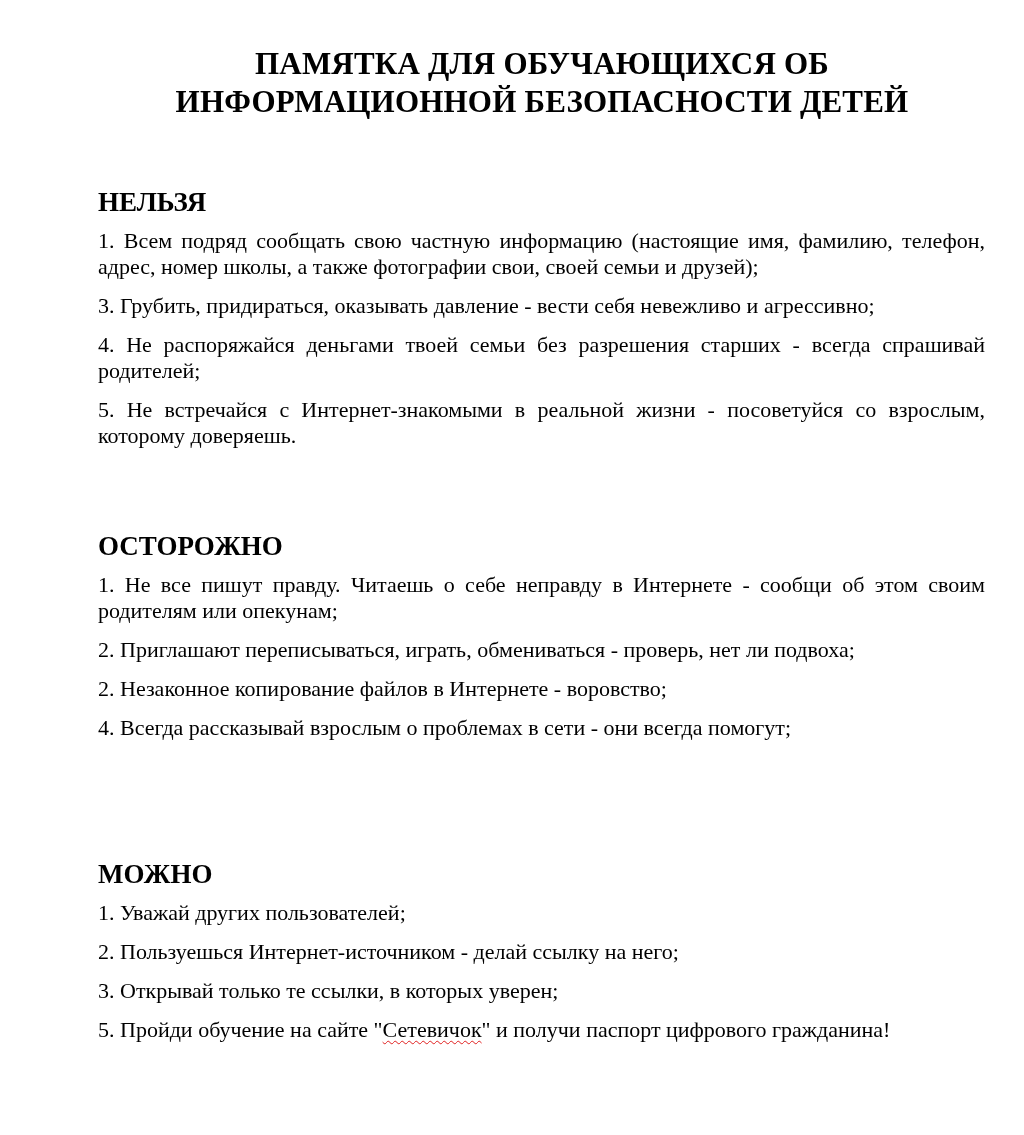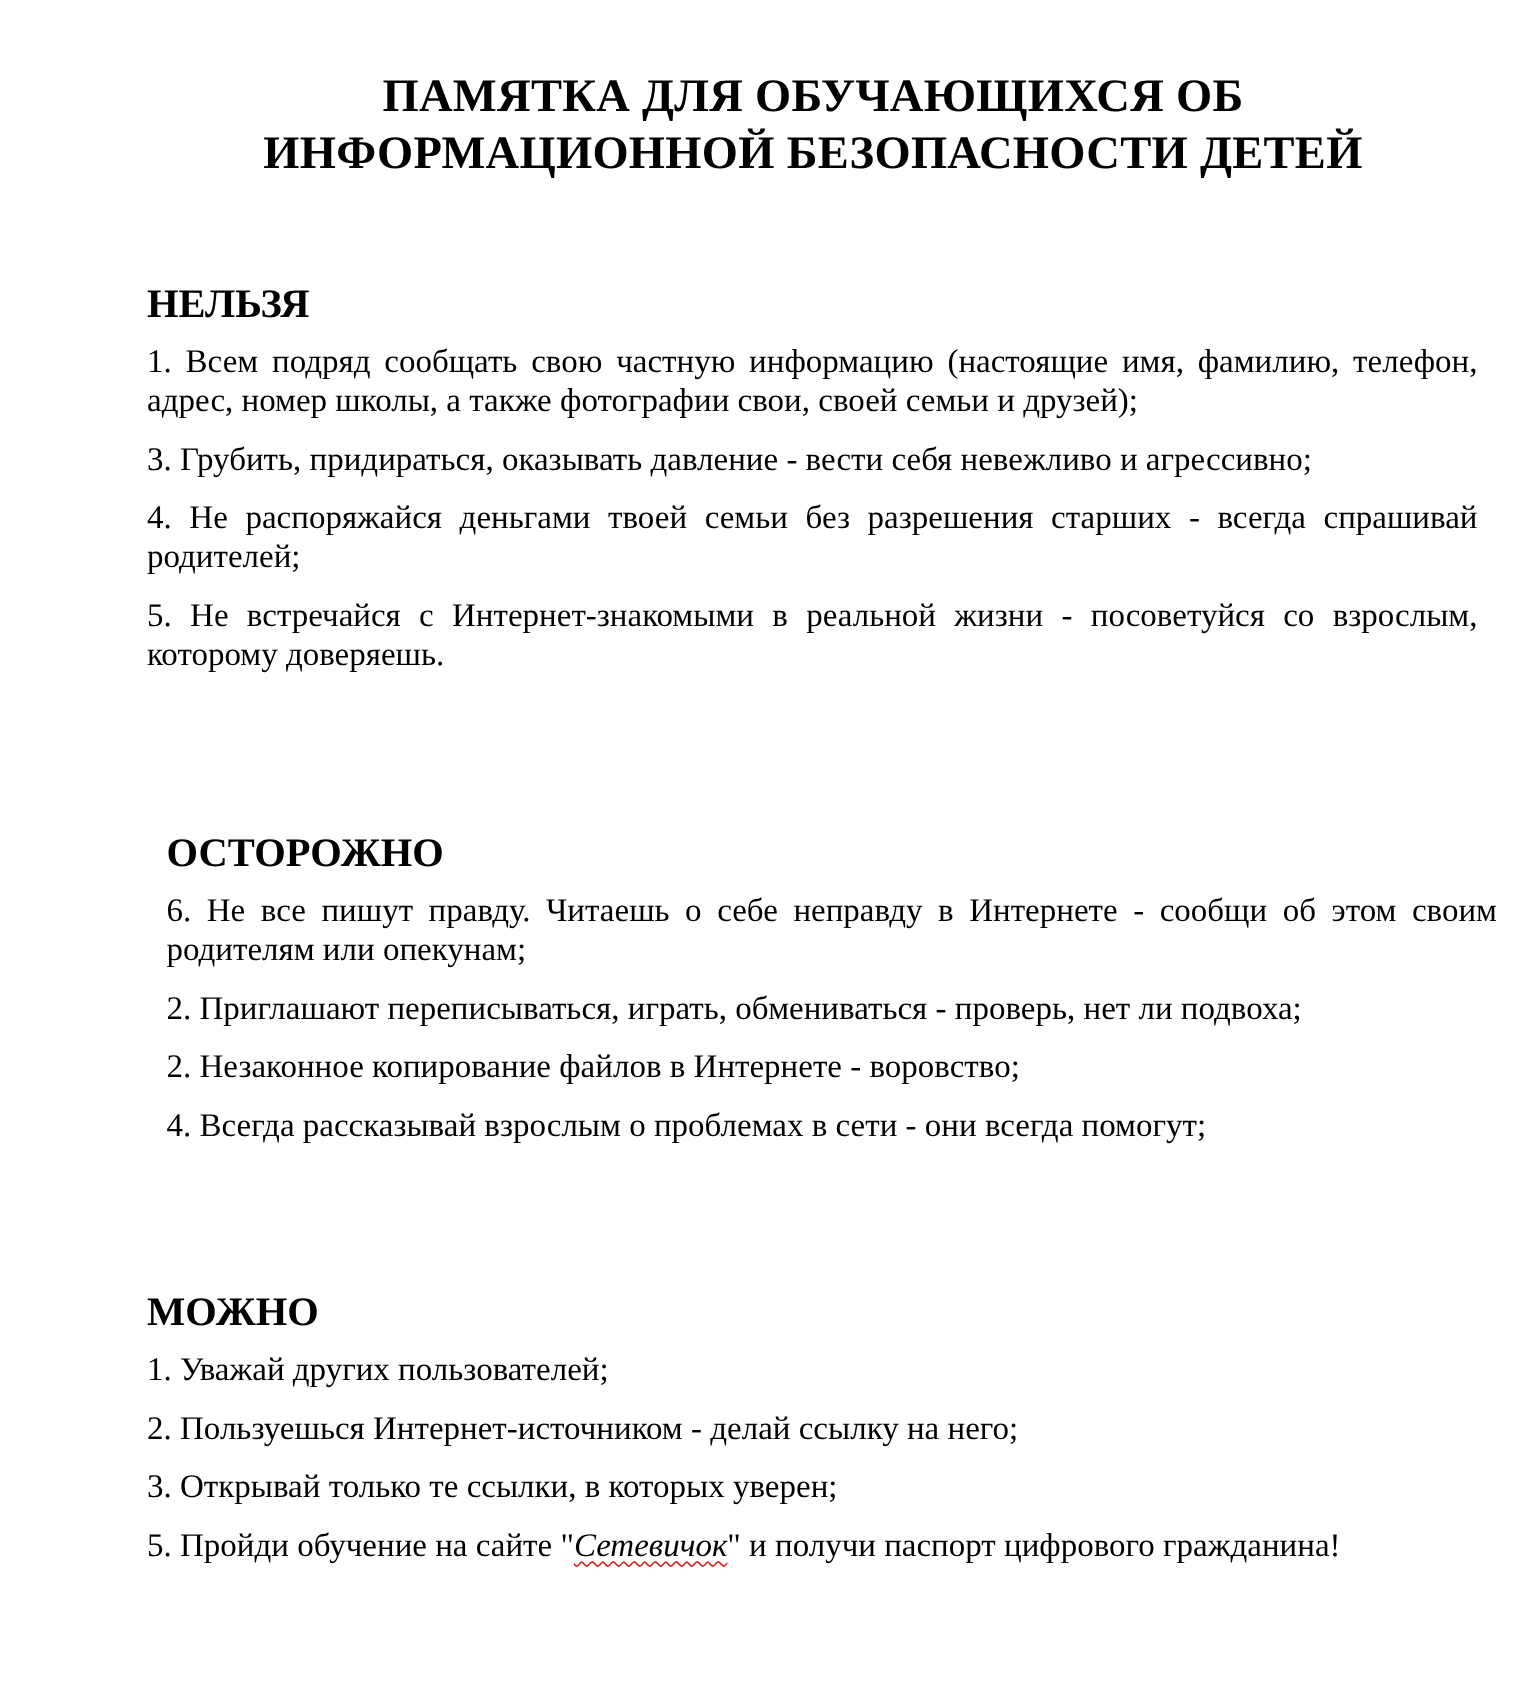--- a/index.html
+++ b/index.html
@@ -49,21 +49,21 @@
       line-height: 26px;
       text-align: justify;
       margin: 0 0 13px 0;
     }
     .spell {
       text-decoration: underline wavy #e02020;
       text-decoration-thickness: 1px;
       text-underline-offset: 3px;
     }
     #sec-nelzya { top: 186px; }
-    #sec-ostorozhno { top: 552px; margin-left: 13px; }
+    #sec-ostorozhno { top: 530px; }
     #sec-mozhno { top: 858px; }
   </style>
 </head>
 <body>
 
 <div class="page">
 
   <h1 class="doc-title">
     <span>ПАМЯТКА ДЛЯ ОБУЧАЮЩИХСЯ ОБ</span>
     <span>ИНФОРМАЦИОННОЙ БЕЗОПАСНОСТИ ДЕТЕЙ</span>
@@ -72,27 +72,27 @@
   <div class="section" id="sec-nelzya">
     <h2 class="section-heading">НЕЛЬЗЯ</h2>
     <p class="item">1. Всем подряд сообщать свою частную информацию (настоящие имя, фамилию, телефон, адрес, номер школы, а также фотографии свои, своей семьи и друзей);</p>
     <p class="item">3. Грубить, придираться, оказывать давление - вести себя невежливо и агрессивно;</p>
     <p class="item">4. Не распоряжайся деньгами твоей семьи без разрешения старших - всегда спрашивай родителей;</p>
     <p class="item">5. Не встречайся с Интернет-знакомыми в реальной жизни - посоветуйся со взрослым, которому доверяешь.</p>
   </div>
 
   <div class="section" id="sec-ostorozhno">
     <h2 class="section-heading">ОСТОРОЖНО</h2>
-    <p class="item">6. Не все пишут правду. Читаешь о себе неправду в Интернете - сообщи об этом своим родителям или опекунам;</p>
+    <p class="item">1. Не все пишут правду. Читаешь о себе неправду в Интернете - сообщи об этом своим родителям или опекунам;</p>
     <p class="item">2. Приглашают переписываться, играть, обмениваться - проверь, нет ли подвоха;</p>
     <p class="item">2. Незаконное копирование файлов в Интернете - воровство;</p>
     <p class="item">4. Всегда рассказывай взрослым о проблемах в сети - они всегда помогут;</p>
   </div>
 
   <div class="section" id="sec-mozhno">
     <h2 class="section-heading">МОЖНО</h2>
     <p class="item">1. Уважай других пользователей;</p>
     <p class="item">2. Пользуешься Интернет-источником - делай ссылку на него;</p>
     <p class="item">3. Открывай только те ссылки, в которых уверен;</p>
-    <p class="item"><span>5. Пройди обучение на сайте "</span><span class="spell" style="text-decoration-color: rgb(224, 32, 32); font-style: italic;">Сетевичок</span><span>" и получи паспорт цифрового гражданина!</span></p>
+    <p class="item"><span>5. Пройди обучение на сайте "</span><span class="spell" style="text-decoration-color: rgb(224, 32, 32);">Сетевичок</span><span>" и получи паспорт цифрового гражданина!</span></p>
   </div>
 
 </div>
 
 </body></html>

